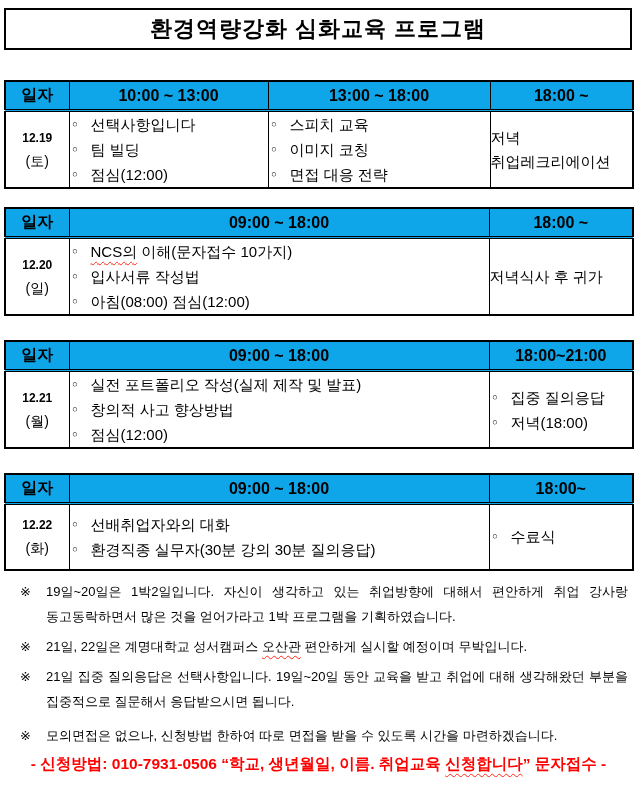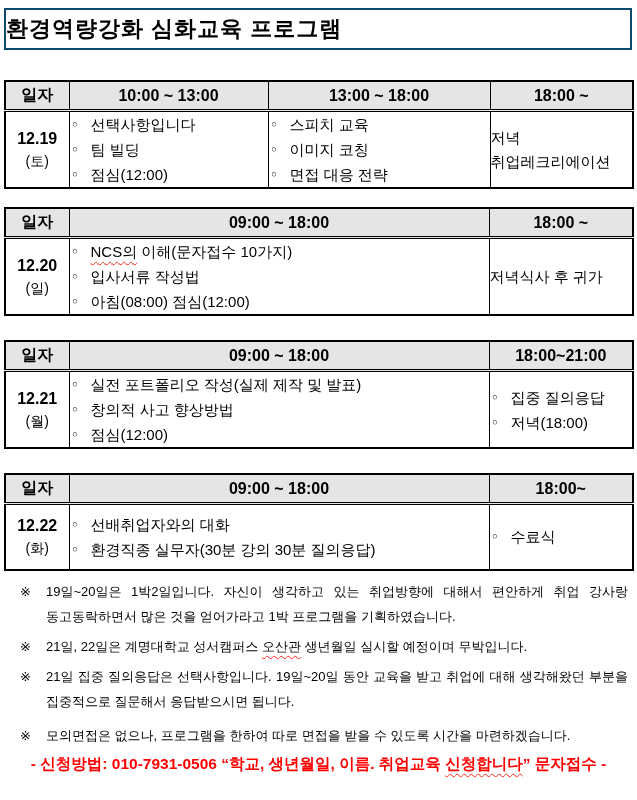--- a/index.html
+++ b/index.html
@@ -2,42 +2,42 @@
 <html><head>
 <meta charset="utf-8">
 <style>
   html,body{margin:0;padding:0;background:#fff;}
   .page{
     width:637px;height:800px;overflow:hidden;background:#fff;color:#000;
     font-family:"Liberation Sans","DejaVu Sans",sans-serif;
   }
   
   .title-box{
-    margin:8px 5px 30px 4px;border:2px solid #0c4a6e;height:38px;
-    display:flex;align-items:center;
+    margin:8px 5px 30px 4px;border:2px solid #000000;height:38px;
+    display:flex;align-items:center;justify-content:center;
     font-size:22px;font-weight:bold;letter-spacing:1px;
   }
   
   table.sched{
     border-collapse:collapse;border:2px solid #000;margin-left:4px;
     table-layout:fixed;width:628px;
   }
   .sched th{
-    background:#e5e5e5;border:1px solid #000;border-bottom:3px double #000;
+    background:#0ea5e9;border:1px solid #000;border-bottom:3px double #000;
     font-size:16px;font-weight:bold;height:27px;padding:0;text-align:center;
   }
   .sched td{border:1px solid #000;padding:0;vertical-align:middle;}
   .t1{margin-bottom:18px}
   .t2{margin-bottom:24px}
   .t3{margin-bottom:24px}
   .t4{margin-bottom:6px}
   .t1 tbody tr,.t2 tbody tr,.t3 tbody tr{height:76px;}
   .t4 tbody tr{height:66px;}
   .date-cell{text-align:center;}
-  .date-num{font-size:16px;font-weight:bold;line-height:23px;}
+  .date-num{font-size:12px;font-weight:bold;line-height:23px;}
   .date-day{font-size:14px;line-height:23px;}
   .items{padding-left:13px;}
   .item{display:flex;align-items:center;font-size:15px;line-height:25px;white-space:nowrap;}
   .bullet{font-size:9px;width:11px;flex:none;margin-right:10px;text-align:center;}
   .center-cell{text-align:left;font-size:15px;line-height:24px;}
   
   .notes{margin-top:8px;}
   .note{
     font-size:13px;line-height:25px;margin:0 0 5px 12px;
     padding:0 9px 0 34px;text-indent:-26px;text-align:justify;
@@ -243,20 +243,20 @@
               <span class="bullet">○</span>
               <span>수료식</span>
             </div>
         </td>
       </tr>
     </tbody>
   </table>
 
   <div class="notes">
     <p class="note"><span class="marker">※</span><span>19일~20일은 1박2일입니다. 자신이 생각하고 있는 취업방향에 대해서 편안하게 취업 강사랑 동고동락하면서 많은 것을 얻어가라고 1박 프로그램을 기획하였습니다.</span><span class="wavy"></span><span></span></p>
-    <p class="note"><span class="marker">※</span><span>21일, 22일은 계명대학교 성서캠퍼스 </span><span class="wavy">오산관</span><span> 생년월일 실시할 예정이며 무박입니다.</span></p>
+    <p class="note"><span class="marker">※</span><span>21일, 22일은 계명대학교 성서캠퍼스 </span><span class="wavy">오산관</span><span> 편안하게 실시할 예정이며 무박입니다.</span></p>
     <p class="note gap-after"><span class="marker">※</span><span>21일 집중 질의응답은 선택사항입니다. 19일~20일 동안 교육을 받고 취업에 대해 생각해왔던 부분을 집중적으로 질문해서 응답받으시면 됩니다.</span><span class="wavy"></span><span></span></p>
-    <p class="note last"><span class="marker">※</span><span>모의면접은 없으나, 프로그램을 한하여 따로 면접을 받을 수 있도록 시간을 마련하겠습니다.</span><span class="wavy"></span><span></span></p>
+    <p class="note last"><span class="marker">※</span><span>모의면접은 없으나, 신청방법 한하여 따로 면접을 받을 수 있도록 시간을 마련하겠습니다.</span><span class="wavy"></span><span></span></p>
   </div>
 
   <p class="contact"><span>- 신청방법: 010-7931-0506 “학교, 생년월일, 이름. 취업교육 </span><span class="wavy">신청합니다</span><span>” 문자접수 -</span></p>
 
 </div>
 
 </body></html>

